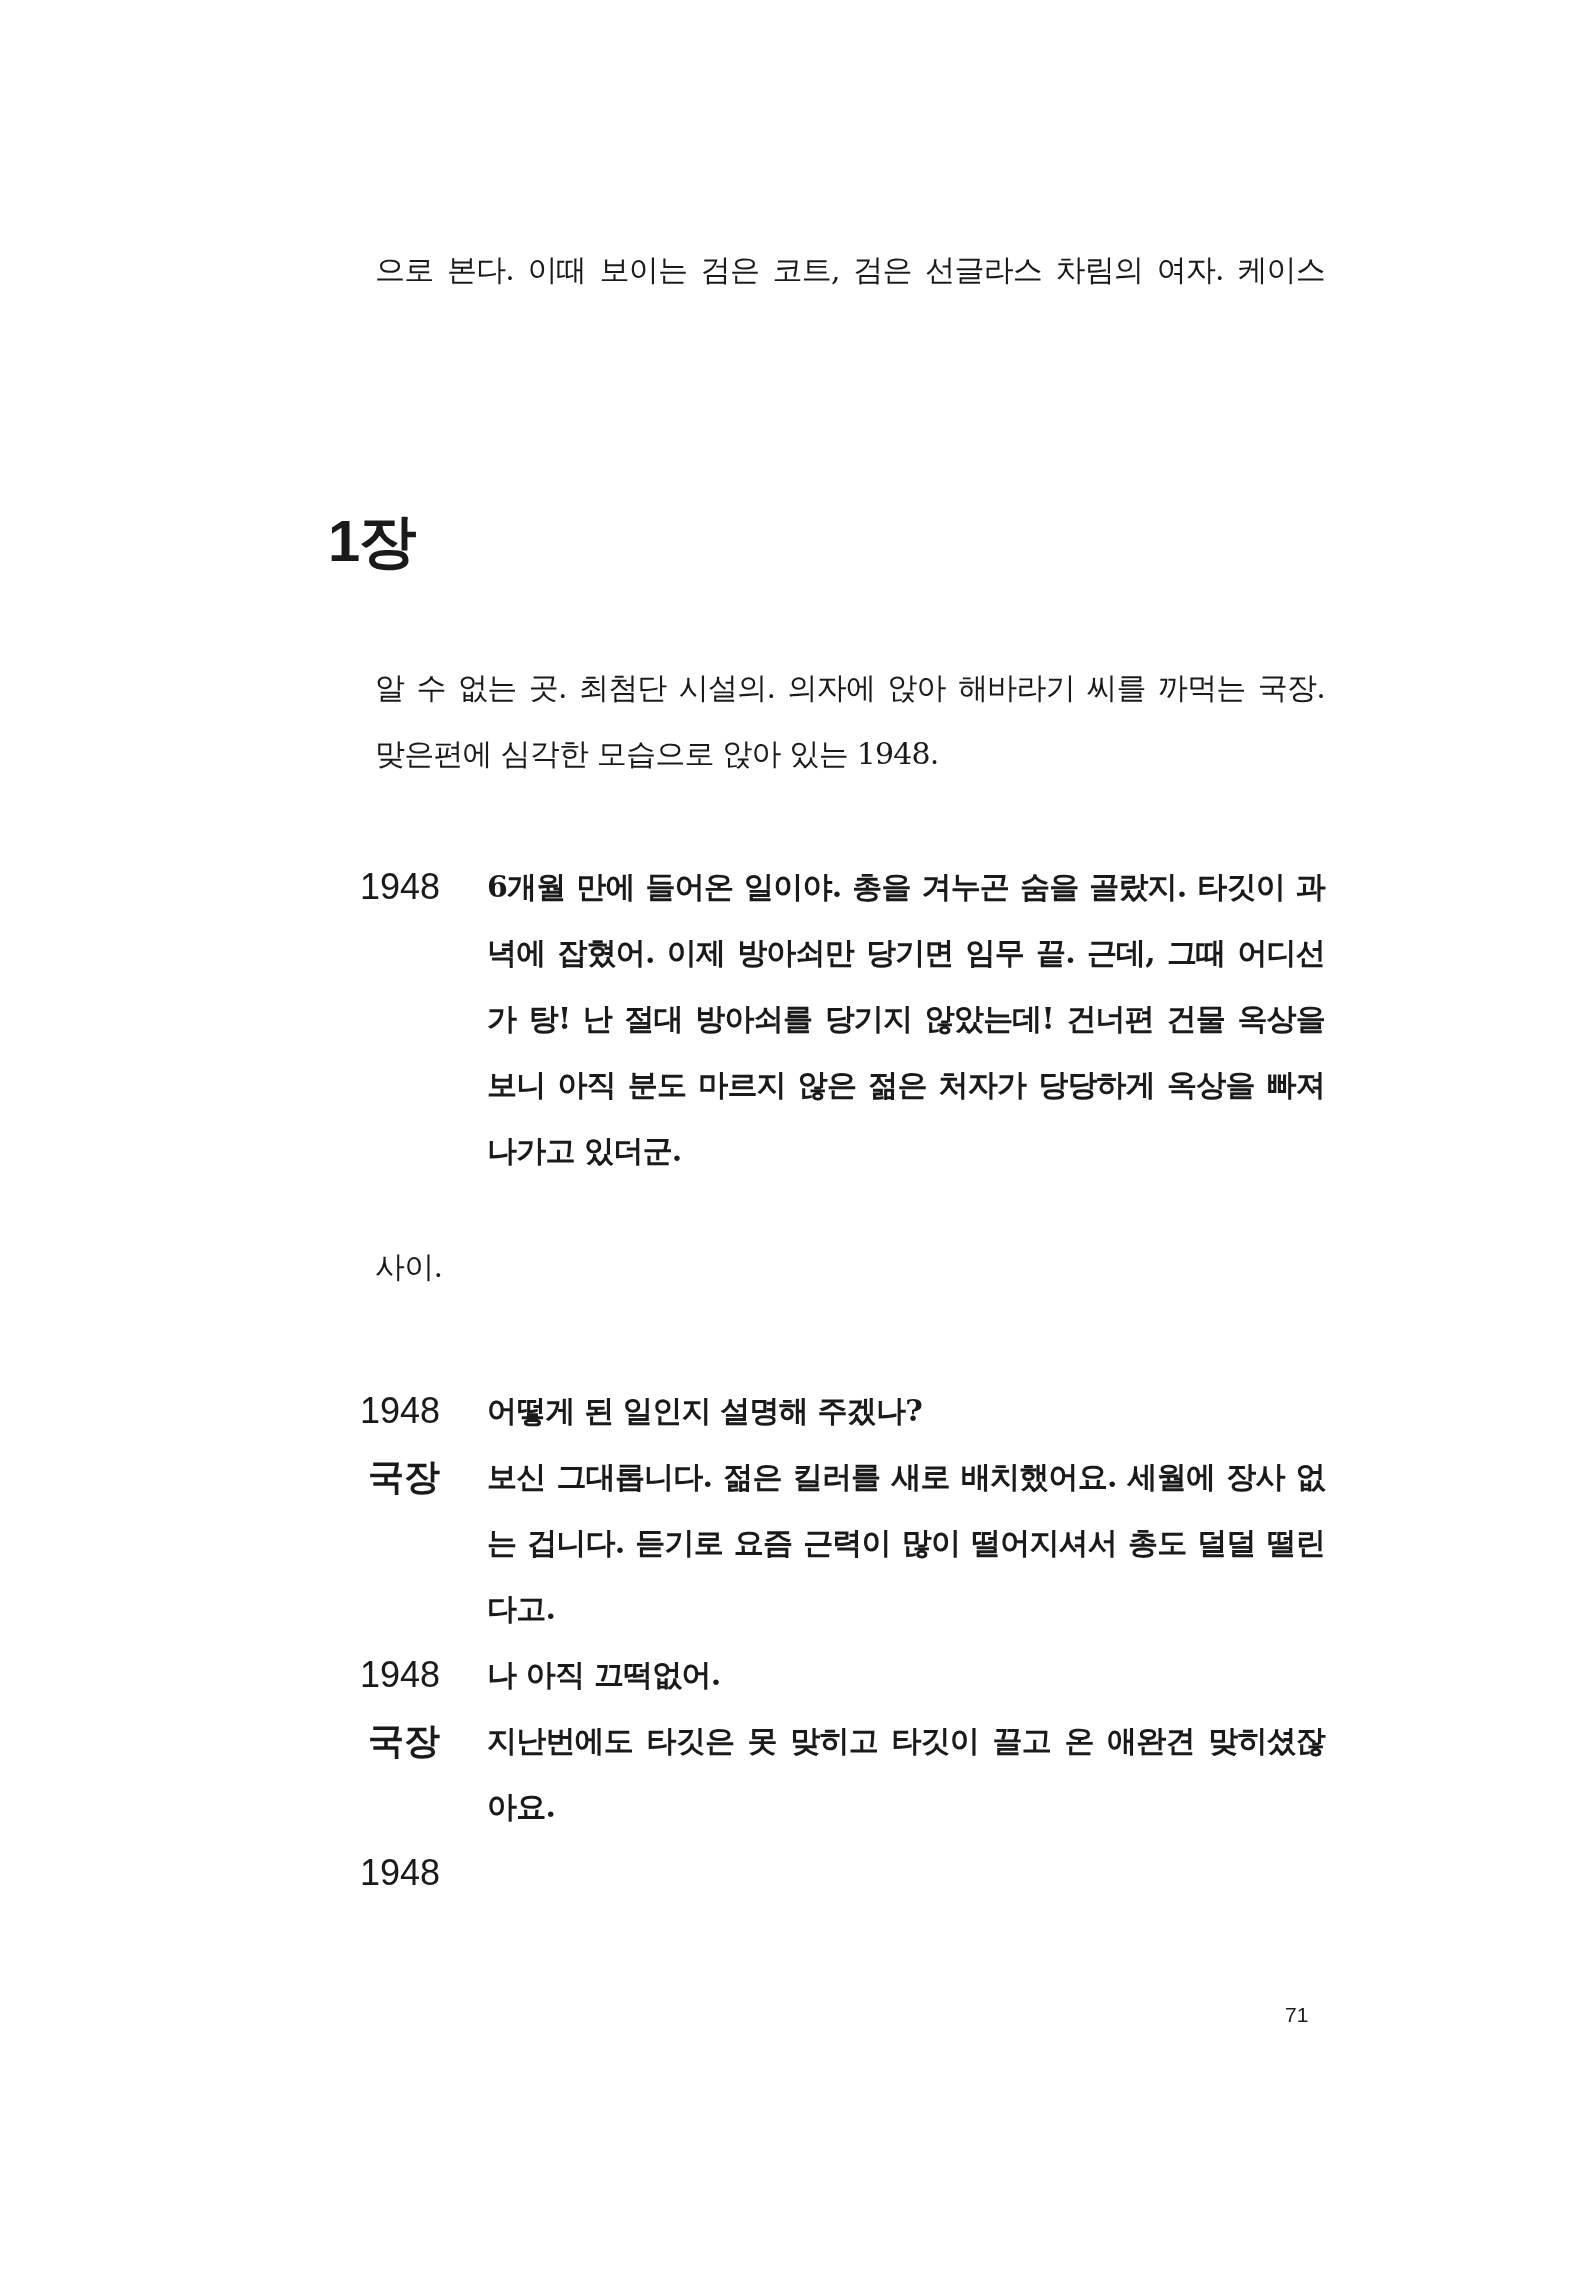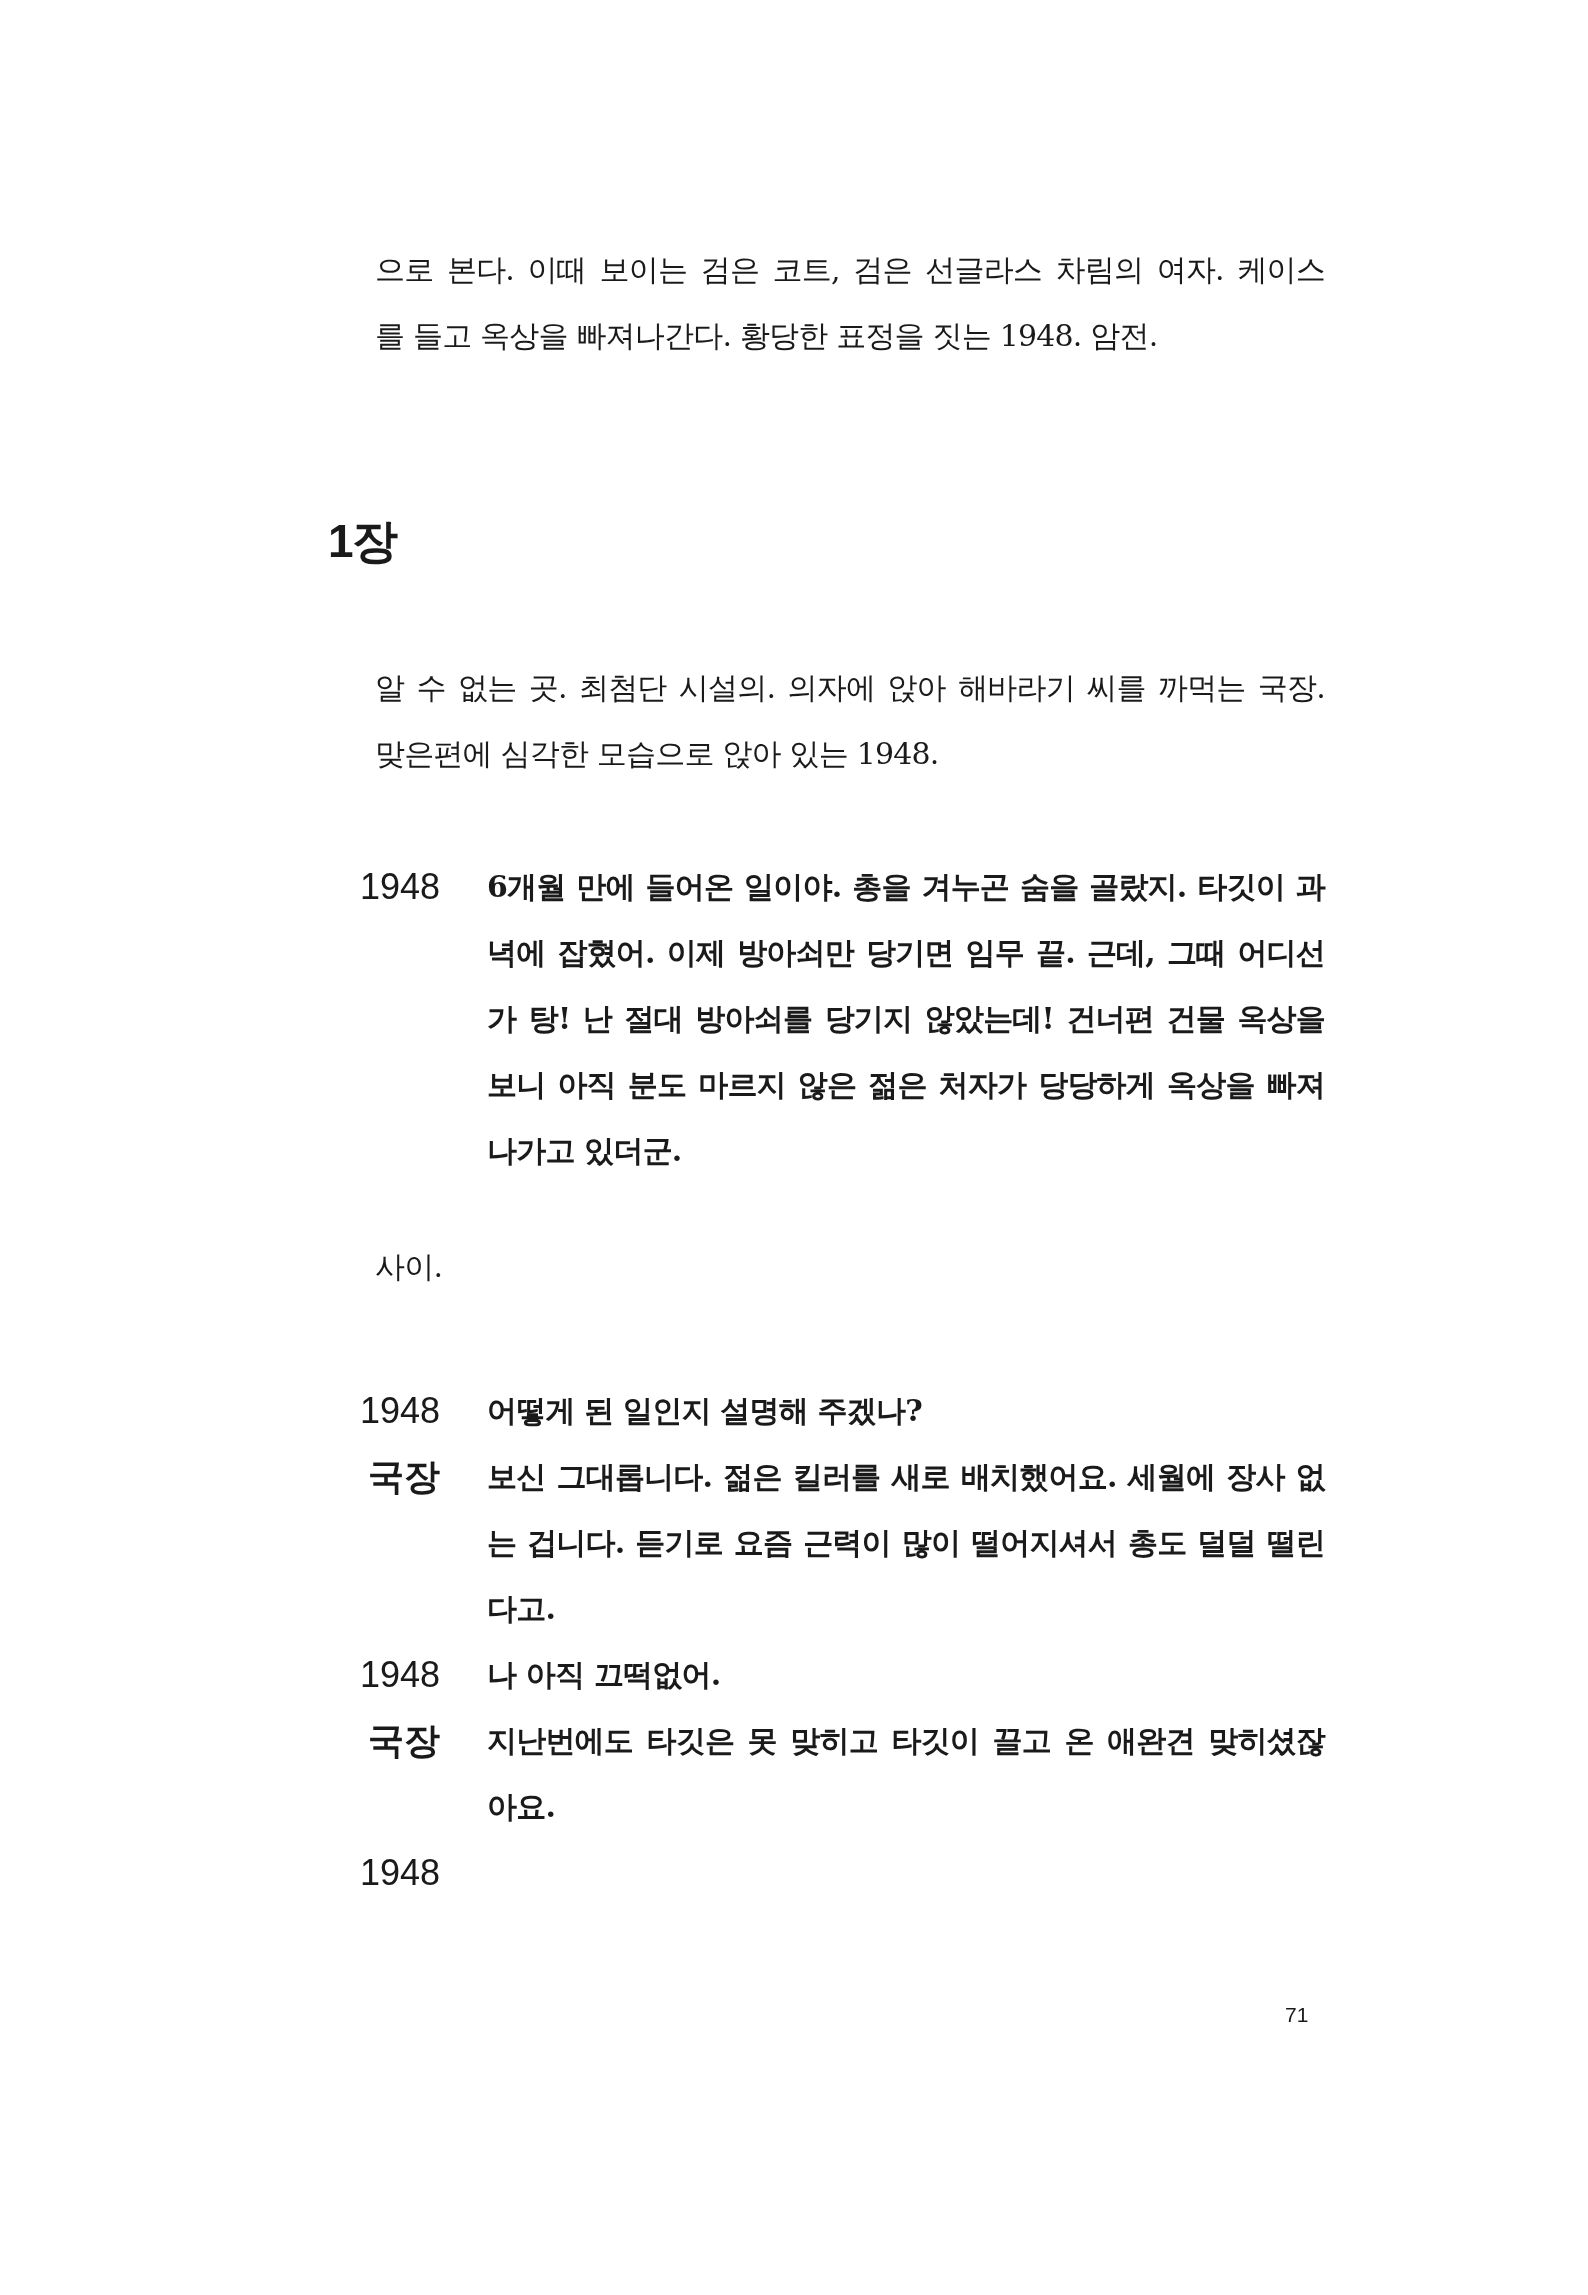--- a/index.html
+++ b/index.html
@@ -2,34 +2,33 @@
 <html style="font-size:13.5px"><head>
 <meta charset="utf-8">
 <style>
   html, body { margin: 0; padding: 0; background: #ffffff; }
   body { width: 1588px; height: 2295px; position: relative; overflow: hidden; color: #1a1a1a; }
   .serif { font-family: "DejaVu Serif", "Liberation Serif", serif; font-size: 30px; }
   .sans { font-family: "Liberation Sans", "DejaVu Sans", sans-serif; }
   .block { position: absolute; left: 328px; width: 997px; }
   .line { height: 66px; line-height: 66px; white-space: nowrap; letter-spacing: -0.8px; margin-left: 47px; }
   .just { text-align: justify; text-align-last: justify; }
-  .heading { position: absolute; left: 328px; top: 507px; font-size: 46px; font-weight: bold; line-height: 68px; letter-spacing: -1.7px; }
+  .heading { position: absolute; left: 328px; top: 507px; font-size: 58px; font-weight: bold; line-height: 68px; letter-spacing: -1.7px; }
   .row { display: flex; }
   .spk { width: 112px; flex: none; font-size: 36px; line-height: 66px; height: 66px; text-align: right; }
   .spk.ko { font-weight: bold; }
   .spk.num { font-family: "Liberation Sans", "DejaVu Sans", sans-serif; font-weight: normal; }
   .speech { flex: 1; font-weight: bold; }
   .pagenum { position: absolute; left: 1285px; top: 2003px; font-size: 21px; }
 </style>
 </head>
 <body>
 
 <div class="block serif" style="top:237px;">
   <div class="line just">으로 본다. 이때 보이는 검은 코트, 검은 선글라스 차림의 여자. 케이스</div>
-  <div class="line">를 들고 옥상을 빠져나간다. 황당한 표정을 짓는 1948. 암전.</div>
 </div>
 
 <div class="heading sans">1장</div>
 
 <div class="block serif" style="top:655px;">
   <div class="line just">알 수 없는 곳. 최첨단 시설의. 의자에 앉아 해바라기 씨를 까먹는 국장.</div>
   <div class="line">맞은편에 심각한 모습으로 앉아 있는 1948.</div>
 </div>
 
 <div class="block serif" style="top:854px;">

